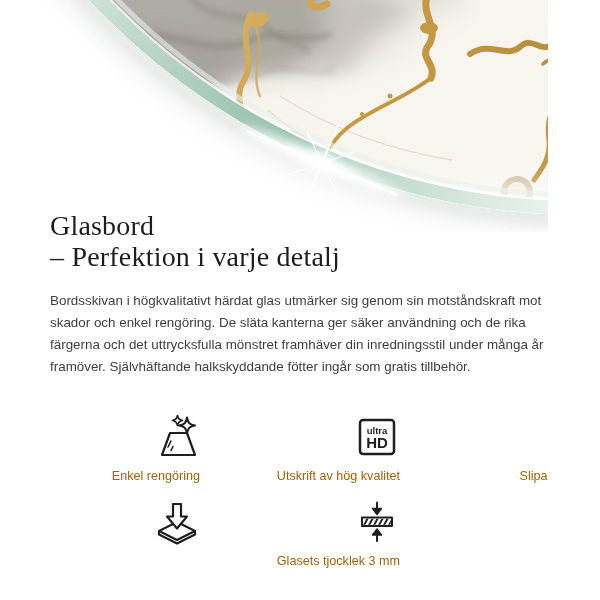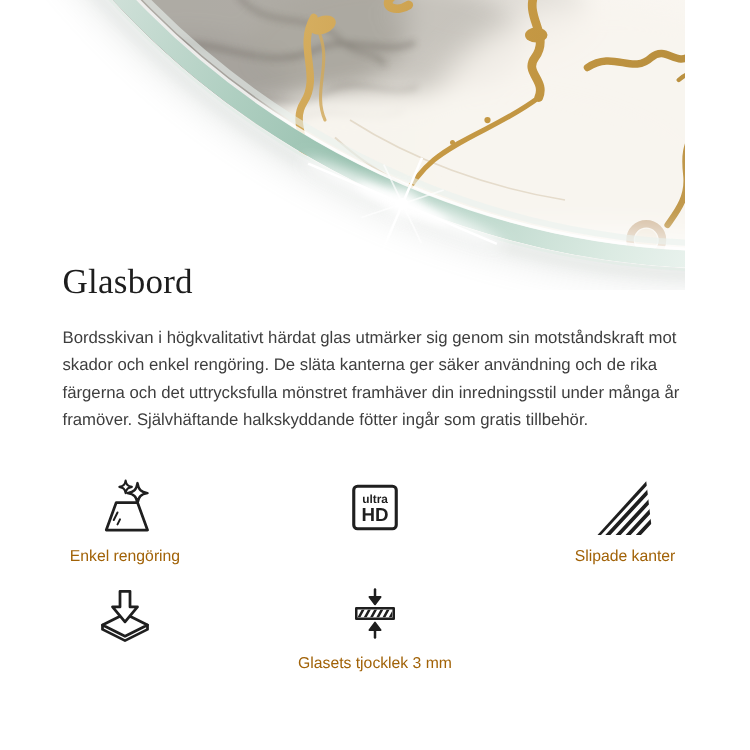--- a/index.html
+++ b/index.html
@@ -13,21 +13,21 @@
     margin:0;font-family:"Liberation Serif","DejaVu Serif",serif;font-weight:400;
     font-size:28px;line-height:31px;color:#1d1d1d;letter-spacing:0.2px;
   }
   p.desc{
     margin:18px 0 0;font-size:13.4px;line-height:22px;color:#3e3e3e;max-width:510px;
   }
   .features{
     margin-top:36px;display:grid;grid-template-columns:repeat(3,200px);row-gap:16px;
     width:600px;margin-left:-50px;
   }
-  .feature{display:flex;flex-direction:column;align-items:center;}
+  .feature{display:flex;flex-direction:column;align-items:flex-end;}
   .feature svg{width:46px;height:46px;display:block;}
   .feature .label{margin-top:9px;font-size:12.6px;color:#a16207;white-space:nowrap;}
   .icon{stroke:#1f1f1f;fill:none;stroke-width:2.2;stroke-linejoin:round;stroke-linecap:round;}
 </style>
 </head>
 <body>
 
 <div class="page">
 
   <div class="hero">
@@ -136,21 +136,21 @@
         <path d="M240,163 L404,163" stroke="#ffffff" stroke-width="2"></path>
         <path d="M322,123 L322,203" stroke="#ffffff" stroke-width="2"></path>
         <path d="M296,140 L348,186 M348,140 L296,186" stroke="#ffffff" stroke-width="1.4" opacity="0.7"></path>
         <circle cx="322" cy="163" r="13" fill="#ffffff" opacity="0.7" filter="url(#b6)"></circle>
         <circle cx="322" cy="163" r="4.5" fill="#ffffff"></circle>
       </g>
     </svg>
   </div>
 
   <div class="content">
-    <h1 class="title"><span>Glasbord</span><br></h1>
+    <h1 class="title"><span>Glasbord</span><br><span>– Perfektion i varje detalj</span></h1>
 
     <p class="desc">Bordsskivan i högkvalitativt härdat glas utmärker sig genom sin motståndskraft mot skador och enkel rengöring. De släta kanterna ger säker användning och de rika färgerna och det uttrycksfulla mönstret framhäver din inredningsstil under många år framöver. Självhäftande halkskyddande fötter ingår som gratis tillbehör.</p>
 
     <div class="features">
 
       <div class="feature">
         <svg viewBox="0 0 46 46" class="icon">
           <path d="M8,41 L16,19 L33,19 L41,41 Z"></path>
           <path d="M14,33 L17,27 M17,36.5 L19,32.5" stroke-width="1.6"></path>
           <path d="M33,3.5 C34,9 35.5,10.5 41,11.5 C35.5,12.5 34,14 33,19.5 C32,14 30.5,12.5 25,11.5 C30.5,10.5 32,9 33,3.5 Z" fill="#ffffff" stroke-width="2"></path>
@@ -158,20 +158,21 @@
         </svg>
         <div class="label">Enkel rengöring</div>
       </div>
 
       <div class="feature">
         <svg viewBox="0 0 46 46" class="icon">
           <rect x="6" y="6" width="34" height="34" rx="3" stroke-width="2.5"></rect>
           <text x="23" y="19.5" text-anchor="middle" font-size="9.5" font-weight="700" fill="#1f1f1f" stroke="none" font-family="Liberation Sans, sans-serif">ultra</text>
           <text x="23" y="34" text-anchor="middle" font-size="15" font-weight="800" fill="#1f1f1f" stroke="none" font-family="Liberation Sans, sans-serif">HD</text>
         </svg>
+        <div class="label">Utskrift av hög kvalitet</div>
       </div>
 
       <div class="feature">
         <svg viewBox="0 0 46 46" class="icon">
           <g clip-path="url(#triClip)">
             <clipPath id="triClip">
                 <path d="M1,45 L40,2 L45,45 Z"></path>
               </clipPath>
             <path d="M2,44 L40,3" stroke-width="4"></path>
             <path d="M6.4,48.1 L44.4,7.1" stroke-width="3"></path>

